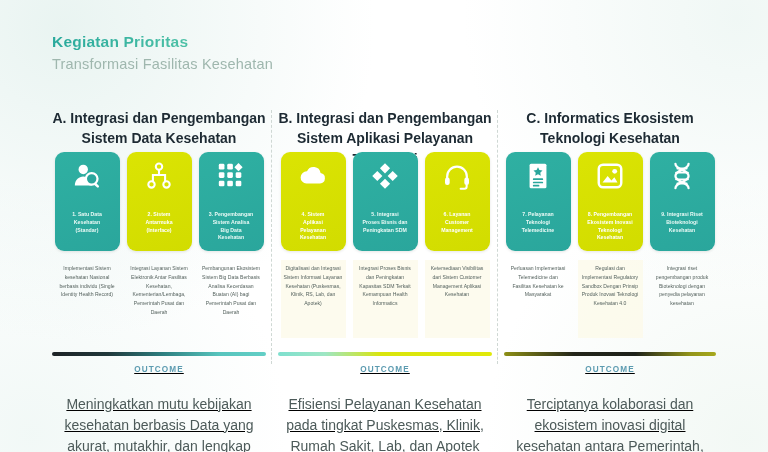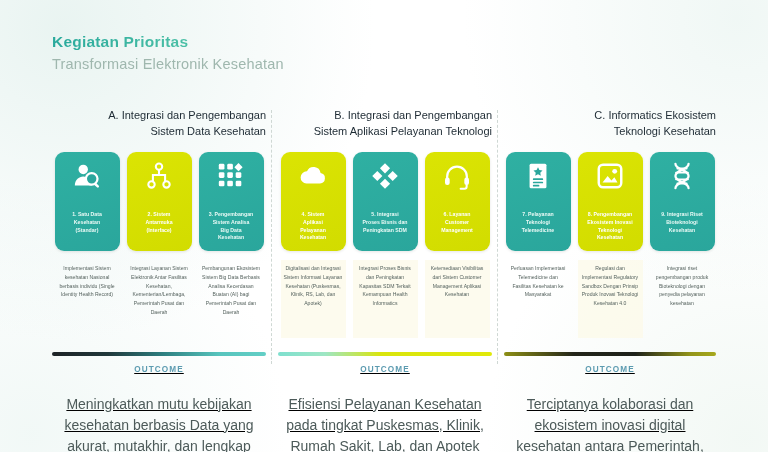--- a/index.html
+++ b/index.html
@@ -41,21 +41,21 @@
   .col{position:relative;box-sizing:border-box;}
   .col.a{width:226px;padding:0 6px;}
   .col.b{width:226px;padding:0 6px;}
   .col.c{width:224px;padding:0 6px;}
   .col .vdiv{
     position:absolute;right:-1px;top:2px;width:1px;height:236px;
     border-left:1px dashed #cfd8d4;
   }
 
   .col-head{
-    text-align:right;font-size:11px;line-height:1.45;font-weight:normal;
+    text-align:center;font-size:14px;line-height:1.45;font-weight:bold;
     color:#1d2a33;height:34px;
   }
 
   
   .cards{display:flex;justify-content:center;gap:7px;margin-top:10px;}
   .card{
     width:65px;height:99px;border-radius:9px;
     display:flex;flex-direction:column;align-items:center;
     padding-top:9px;box-sizing:border-box;
     box-shadow:0 1px 3px rgba(0,0,0,.10);
@@ -107,21 +107,21 @@
 </style>
 </head>
 <body>
 
 <div class="bg-wash"></div>
 
 <div class="page">
 
   <div class="header">
     <div class="title">Kegiatan Prioritas</div>
-    <div class="subtitle">Transformasi Elektronik Kesehatan</div>
+    <div class="subtitle">Transformasi Fasilitas Kesehatan</div>
   </div>
 
   <div class="columns">
 
     <div class="col a">
       <div class="vdiv"></div>
       <div class="col-head">
         <div>A. Integrasi dan Pengembangan</div>
         <div>Sistem Data Kesehatan</div>
       </div>

